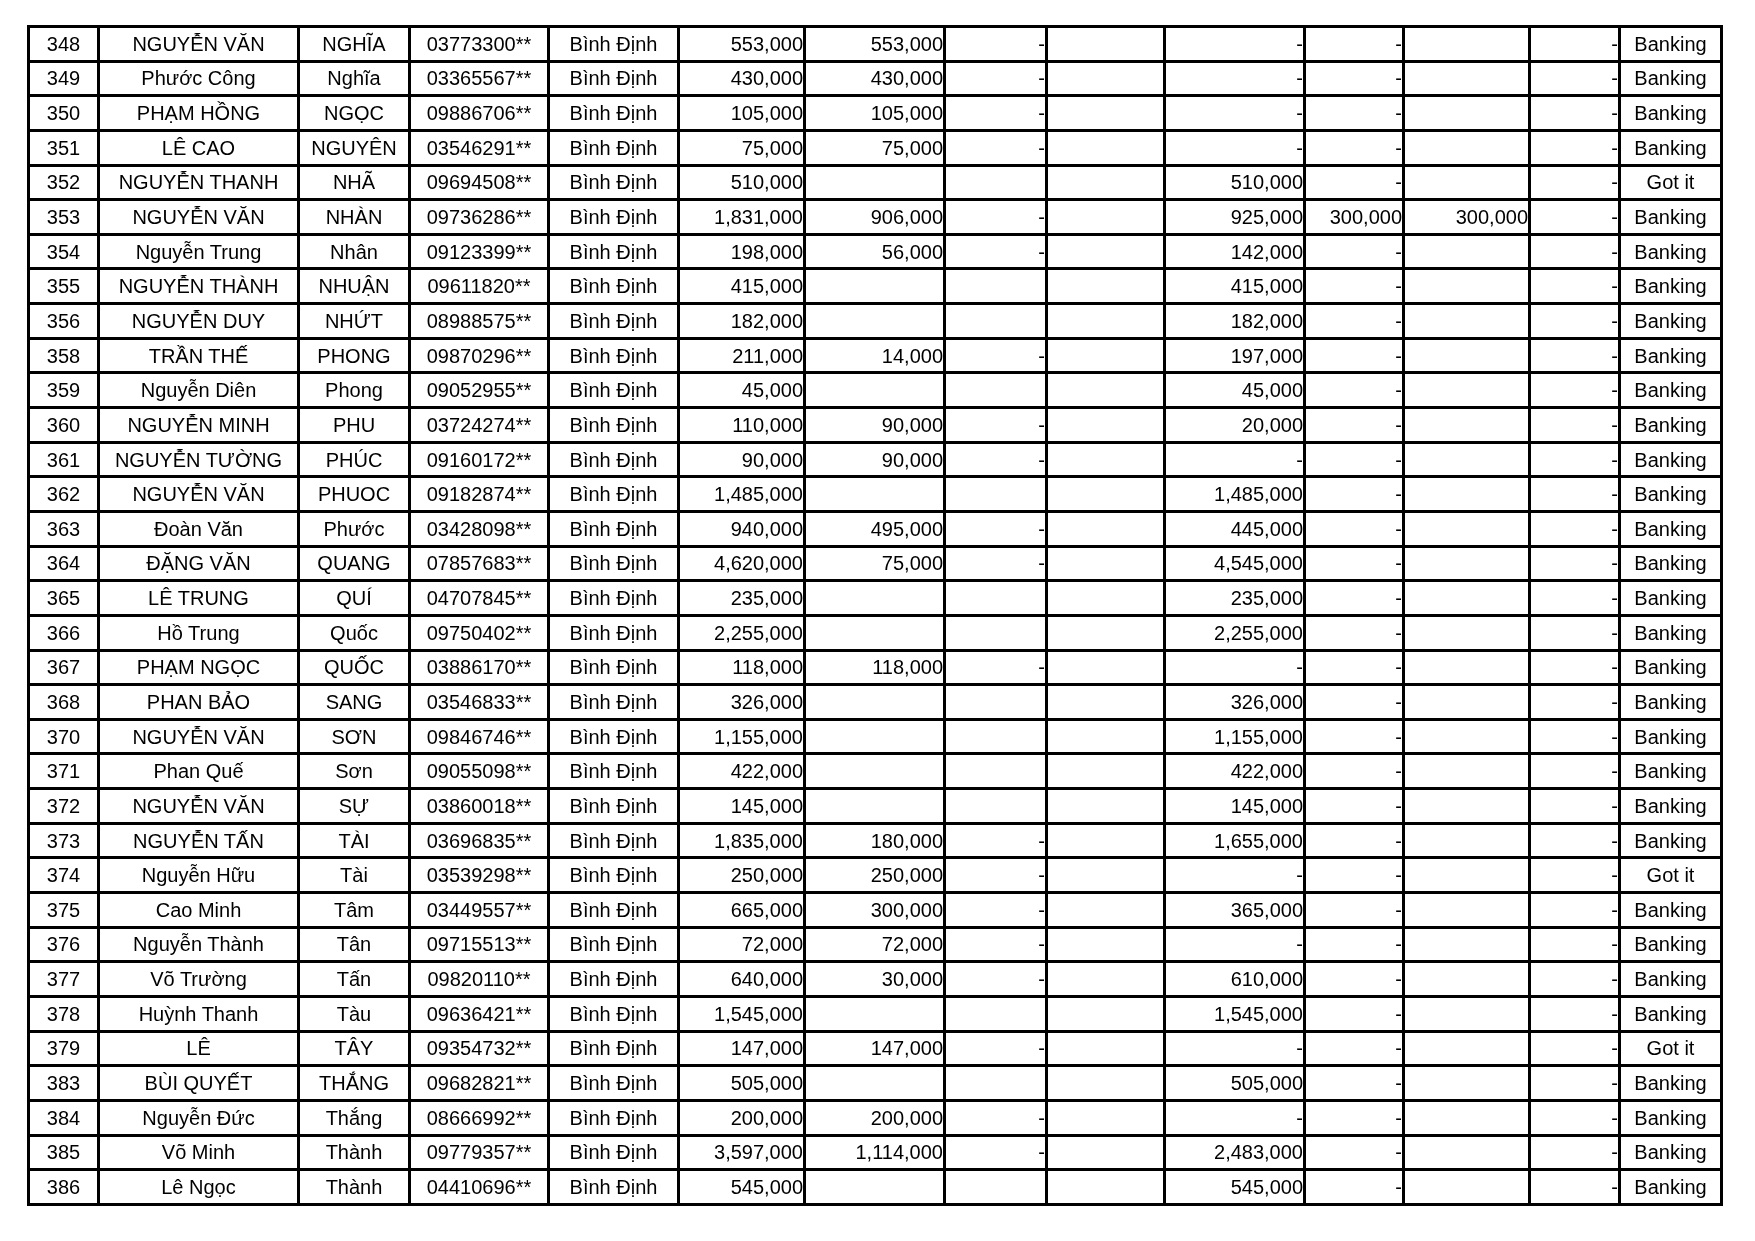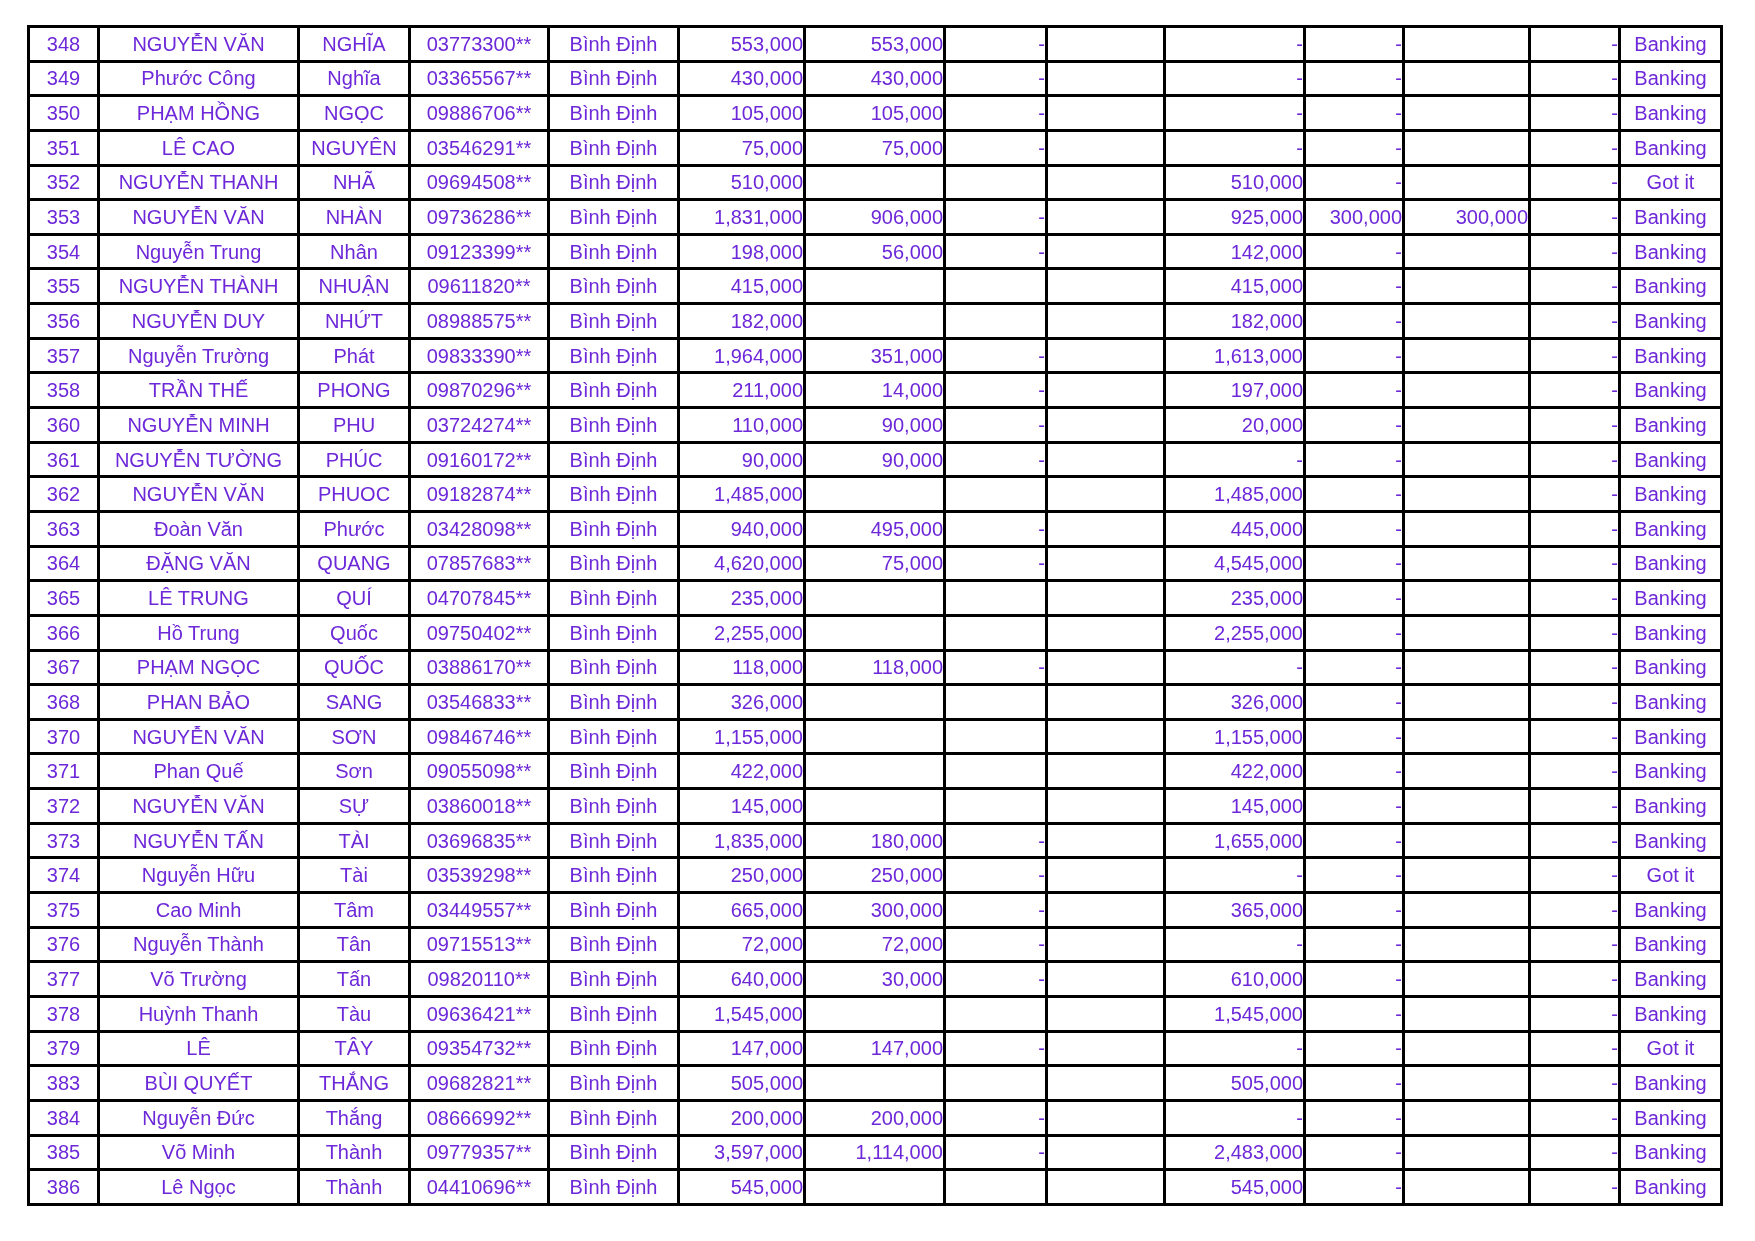--- a/index.html
+++ b/index.html
@@ -2,21 +2,21 @@
 <html><head>
 <meta charset="utf-8">
 <style>
   html, body { margin: 0; padding: 0; background: #ffffff; }
   #page {
     position: relative;
     width: 1755px;
     height: 1241px;
     background: #ffffff;
     font-family: "Liberation Sans", sans-serif;
-    color: #6d28d9;
+    color: #000000;
   }
   table.sheet {
     position: absolute;
     left: 27px;
     top: 25px;
     width: 1693px;
     height: 1181px;
     border-collapse: collapse;
     table-layout: fixed;
     border: 3px solid #000000;
@@ -194,46 +194,46 @@
           <td class="c-right"></td>
           <td class="c-dash"></td>
           <td class="c-right"></td>
           <td class="c-right">182,000</td>
           <td class="c-dash">-</td>
           <td class="c-right"></td>
           <td class="c-dash">-</td>
           <td class="c-center">Banking</td>
         </tr>
         <tr>
-          <td class="c-center">357</td>
-          <td class="c-center">Nguyễn Trường</td>
-          <td class="c-center">Phát</td>
-          <td class="c-center">09833390**</td>
-          <td class="c-center">Bình Định</td>
-          <td class="c-right">1,964,000</td>
-          <td class="c-right">351,000</td>
-          <td class="c-dash">-</td>
-          <td class="c-right"></td>
-          <td class="c-right">1,613,000</td>
-          <td class="c-dash">-</td>
-          <td class="c-right"></td>
-          <td class="c-dash">-</td>
-          <td class="c-center">Banking</td>
-        </tr>
-        <tr>
           <td class="c-center">358</td>
           <td class="c-center">TRẦN THẾ</td>
           <td class="c-center">PHONG</td>
           <td class="c-center">09870296**</td>
           <td class="c-center">Bình Định</td>
           <td class="c-right">211,000</td>
           <td class="c-right">14,000</td>
           <td class="c-dash">-</td>
           <td class="c-right"></td>
           <td class="c-right">197,000</td>
+          <td class="c-dash">-</td>
+          <td class="c-right"></td>
+          <td class="c-dash">-</td>
+          <td class="c-center">Banking</td>
+        </tr>
+        <tr>
+          <td class="c-center">359</td>
+          <td class="c-center">Nguyễn Diên</td>
+          <td class="c-center">Phong</td>
+          <td class="c-center">09052955**</td>
+          <td class="c-center">Bình Định</td>
+          <td class="c-right">45,000</td>
+          <td class="c-right"></td>
+          <td class="c-dash"></td>
+          <td class="c-right"></td>
+          <td class="c-right">45,000</td>
           <td class="c-dash">-</td>
           <td class="c-right"></td>
           <td class="c-dash">-</td>
           <td class="c-center">Banking</td>
         </tr>
         <tr>
           <td class="c-center">360</td>
           <td class="c-center">NGUYỄN MINH</td>
           <td class="c-center">PHU</td>
           <td class="c-center">03724274**</td>

